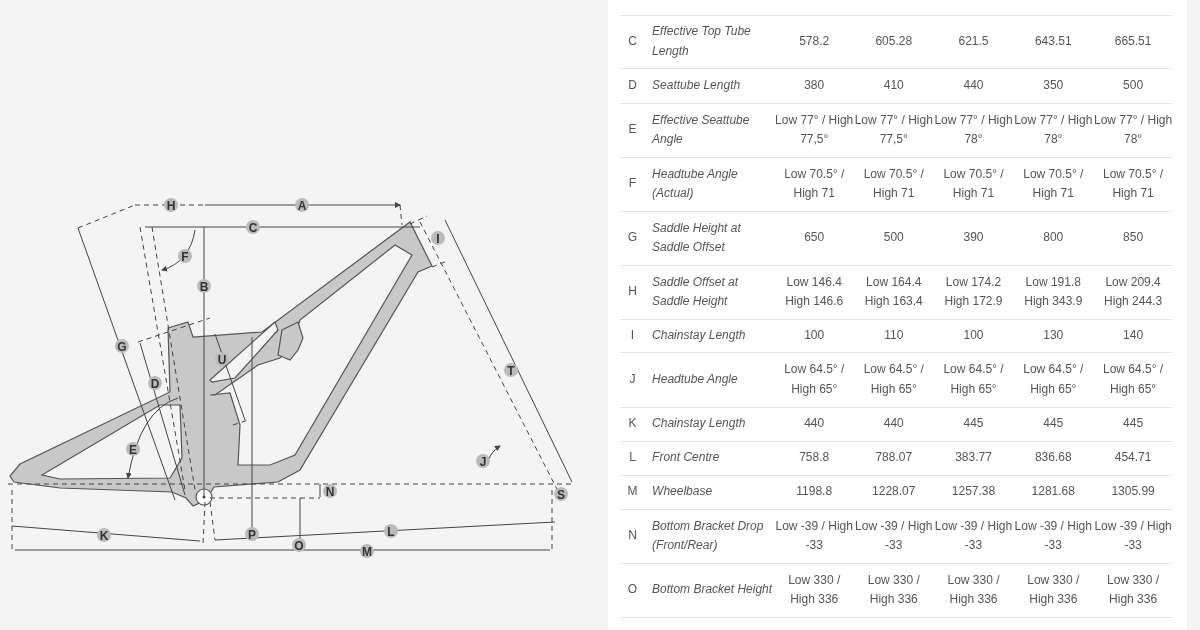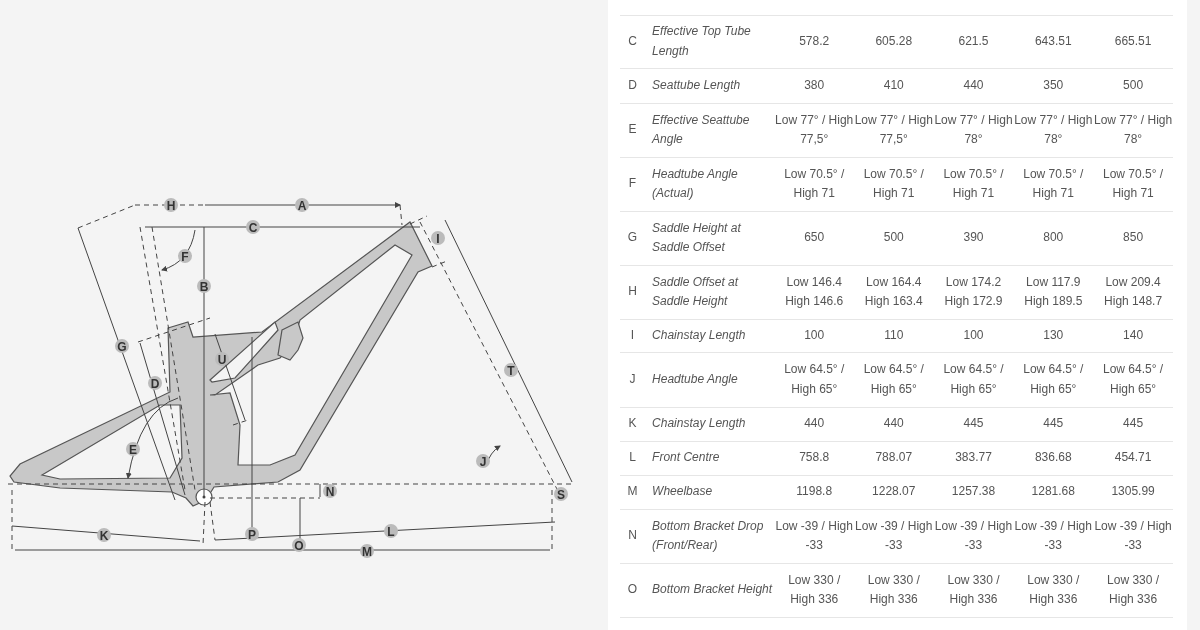--- a/index.html
+++ b/index.html
@@ -235,22 +235,22 @@
         <td class="val">390</td>
         <td class="val">800</td>
         <td class="val">850</td>
       </tr>
       <tr style="height: 54px;">
         <td class="letter">H</td>
         <td class="label">Saddle Offset at Saddle Height</td>
         <td class="val">Low 146.4 High 146.6</td>
         <td class="val">Low 164.4 High 163.4</td>
         <td class="val">Low 174.2 High 172.9</td>
-        <td class="val">Low 117.9 High 189.5</td>
-        <td class="val">Low 209.4 High 148.7</td>
+        <td class="val">Low 191.8 High 343.9</td>
+        <td class="val">Low 209.4 High 244.3</td>
       </tr>
       <tr style="height: 33px;">
         <td class="letter">I</td>
         <td class="label">Chainstay Length</td>
         <td class="val">100</td>
         <td class="val">110</td>
         <td class="val">100</td>
         <td class="val">130</td>
         <td class="val">140</td>
       </tr>

